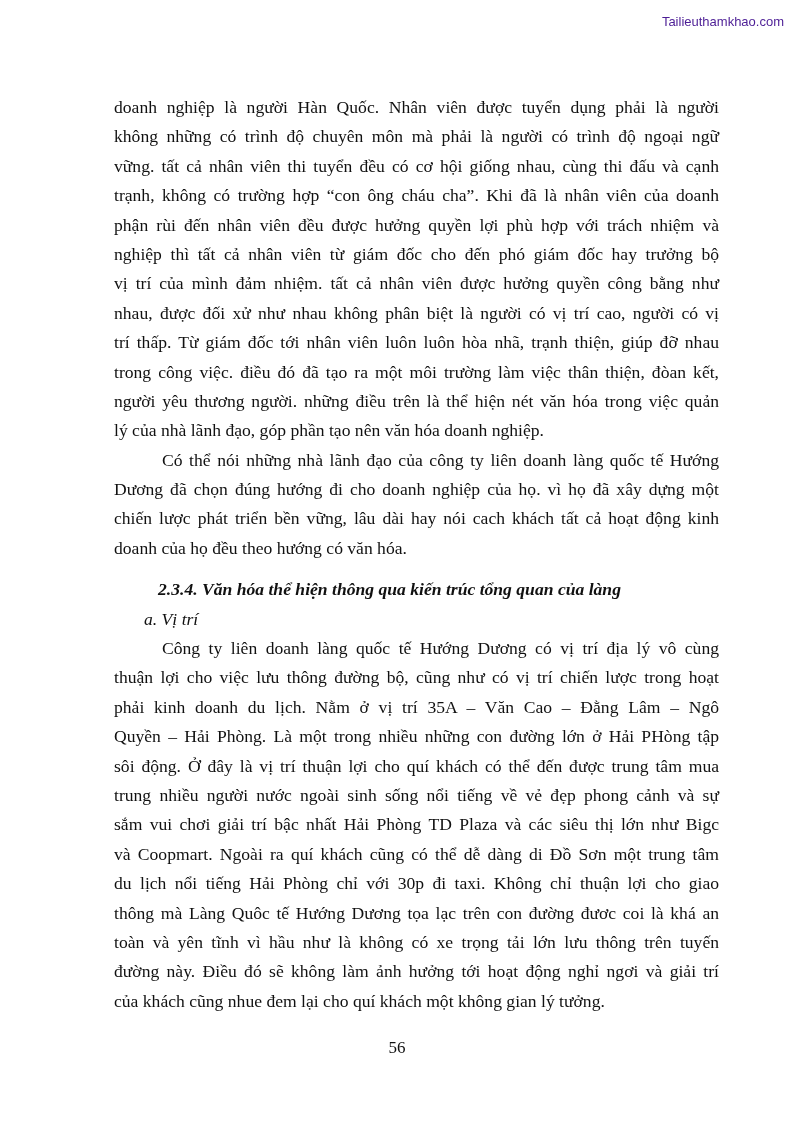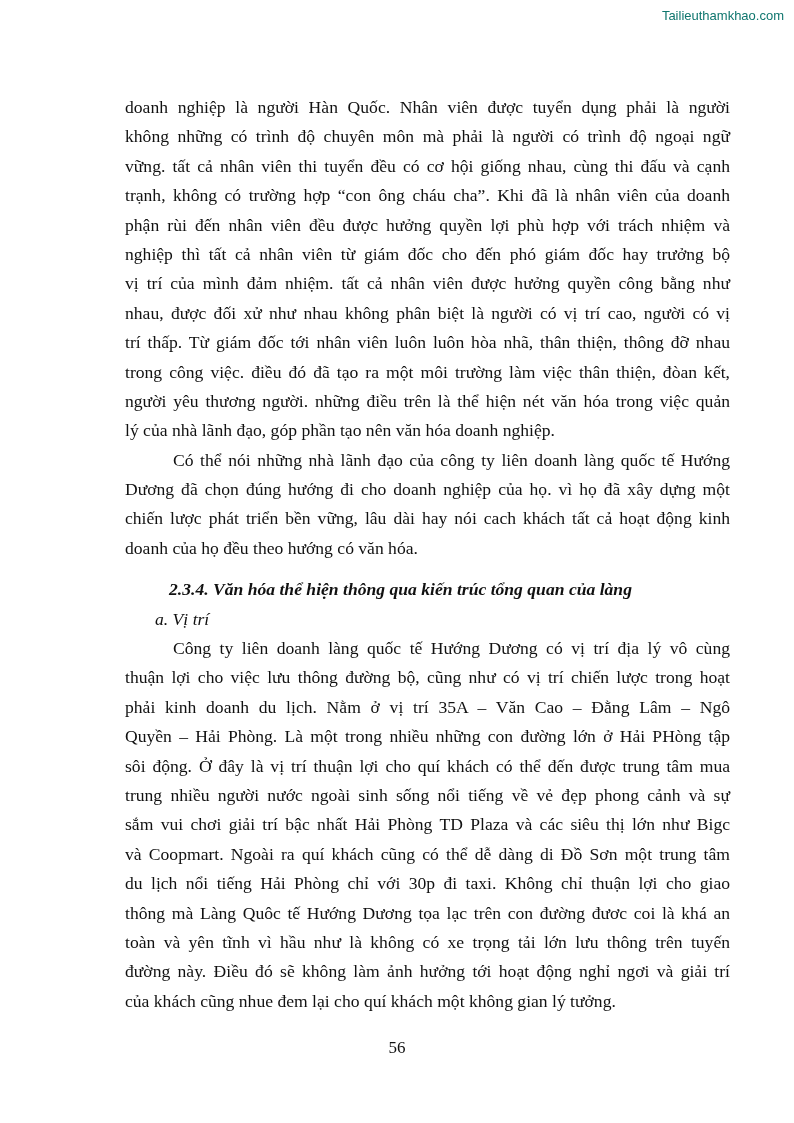--- a/index.html
+++ b/index.html
@@ -1,20 +1,20 @@
 <!DOCTYPE html>
 <html><head>
 <meta charset="utf-8">
 <style>
   html, body { margin: 0; padding: 0; background: #ffffff; }
   body { width: 794px; height: 1123px; position: relative; overflow: hidden;
          font-family: "Liberation Serif", serif; color: #111; }
-  .watermark { position: absolute; top: 8px; right: 10px; font-family: "Liberation Sans", sans-serif;
-               font-size: 13px; color: #0f766e; }
-  .page { position: absolute; left: 125px; top: 93px; width: 605px; }
+  .watermark { position: absolute; top: 14px; right: 10px; font-family: "Liberation Sans", sans-serif;
+               font-size: 13px; color: #4c1d95; }
+  .page { position: absolute; left: 114px; top: 93px; width: 605px; }
   .line { font-size: 17.6px; line-height: 29.4px; height: 29.4px; white-space: nowrap;
           text-align: justify; text-align-last: justify; }
   .line.last { text-align-last: left; }
   .indent { padding-left: 48px; }
   .heading { font-weight: bold; font-style: italic; font-size: 17.6px; line-height: 29.4px;
              margin-top: 12px; white-space: nowrap; margin-left: 44px; }
   .subheading { font-style: italic; font-size: 17.6px; line-height: 29.4px; padding-left: 30px; white-space: nowrap; }
   .page-number { position: absolute; top: 1038px; left: 0; width: 100%; text-align: center; font-size: 17px; }
 </style>
 </head>
@@ -25,21 +25,21 @@
 <div class="page">
   <div>
     <div class="line">doanh nghiệp là người Hàn Quốc. Nhân viên được tuyển dụng phải là người</div>
     <div class="line">không những có trình độ chuyên môn mà phải là người có trình độ ngoại ngữ</div>
     <div class="line">vững. tất cả nhân viên thi tuyển đều có cơ hội giống nhau, cùng thi đấu và cạnh</div>
     <div class="line">trạnh, không có trường hợp “con ông cháu cha”. Khi đã là nhân viên của doanh</div>
     <div class="line">phận rùi đến nhân viên đều được hưởng quyền lợi  phù hợp với trách nhiệm và</div>
     <div class="line">nghiệp thì tất cả nhân viên từ giám đốc cho đến phó giám đốc hay trưởng bộ</div>
     <div class="line">vị trí của mình đảm nhiệm. tất cả nhân viên được hưởng quyền công bằng như</div>
     <div class="line">nhau, được đối xử như nhau không phân biệt là người có vị trí cao, người có vị</div>
-    <div class="line">trí thấp. Từ giám đốc tới nhân viên luôn luôn hòa nhã, thân thiện, thông đỡ nhau</div>
+    <div class="line">trí thấp. Từ giám đốc tới nhân viên luôn luôn hòa nhã, trạnh thiện, giúp đỡ nhau</div>
     <div class="line">trong công việc. điều đó đã tạo ra một môi trường làm việc thân thiện, đòan kết,</div>
     <div class="line">người yêu thương người. những điều trên là thể hiện nét văn hóa trong việc quản</div>
     <div class="line last">lý của nhà lãnh đạo, góp phần tạo nên văn hóa doanh nghiệp.</div>
   </div>
 
   <div>
     <div class="line indent">Có thể nói những nhà lãnh đạo của công ty liên doanh làng quốc tế Hướng</div>
     <div class="line">Dương đã chọn đúng hướng đi cho doanh nghiệp của họ. vì họ đã xây dựng một</div>
     <div class="line">chiến lược phát triển bền vững, lâu dài hay nói cach khách tất cả hoạt động kinh</div>
     <div class="line last">doanh của họ đều theo hướng có văn hóa.</div>

